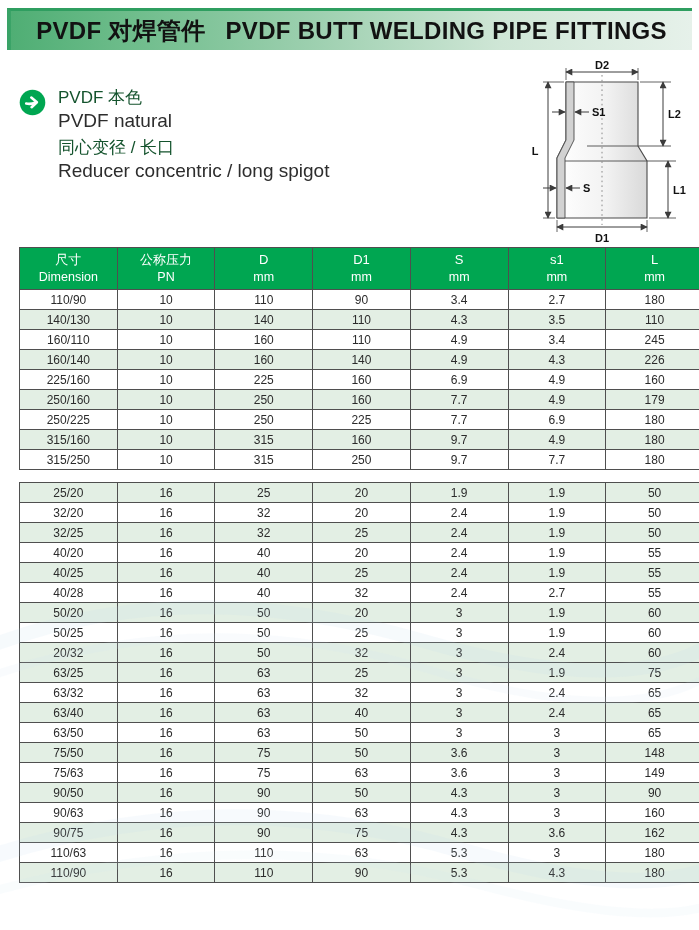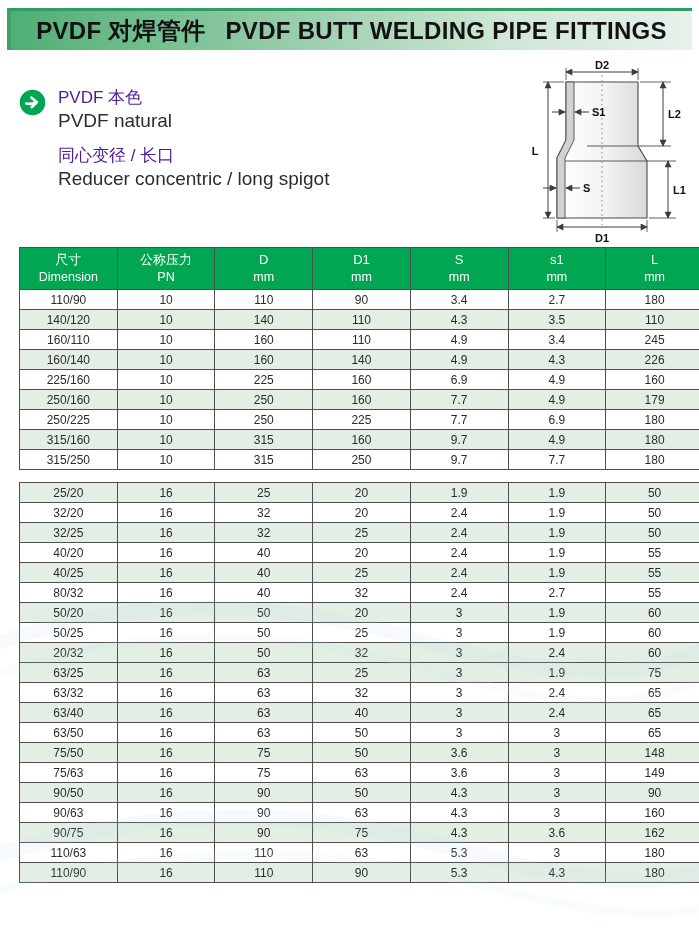--- a/index.html
+++ b/index.html
@@ -24,23 +24,23 @@
   }
   .title-bar span {
     font-size:24px; font-weight:bold; color:#121212; letter-spacing:.3px;
     white-space:nowrap;
   }
 
   
   .intro { position:relative; margin:8px 7px 0 7px; height:184px; }
   .intro-left { display:flex; padding:28px 0 0 12px; gap:12px; }
   .arrow-badge { width:27px; height:27px; flex:0 0 auto; margin-top:3px; }
-  .intro-text .line-zh { font-size:17px; color:#4c1d95; line-height:23px; }
+  .intro-text .line-zh { font-size:17px; color:#14532d; line-height:23px; }
   .intro-text .line-en { font-size:19px; color:#2d2d2d; line-height:23px; }
-  .intro-text .group2 { margin-top:12px; }
+  .intro-text .group2 { margin-top:4px; }
 
   .diagram { position:absolute; top:2px; right:2px; width:200px; height:186px; }
 
   
   .tables { margin:5px 7px 0 7px; position:relative; z-index:1; }
   table { width:100%; border-collapse:collapse; table-layout:fixed;margin-left:12px; }
   th, td { border:1px solid #4f4f4f; text-align:center; overflow:hidden; }
   thead th {
     background:#00a651; color:#ffffff; font-weight:normal;
     padding:3px 0 4px 0; font-size:13px; line-height:1.35;
@@ -174,21 +174,21 @@
         <tr>
           <td>110/90</td>
           <td>10</td>
           <td>110</td>
           <td>90</td>
           <td>3.4</td>
           <td>2.7</td>
           <td>180</td>
         </tr>
         <tr class="shaded">
-          <td>140/120</td>
+          <td>140/130</td>
           <td>10</td>
           <td>140</td>
           <td>110</td>
           <td>4.3</td>
           <td>3.5</td>
           <td>110</td>
         </tr>
         <tr>
           <td>160/110</td>
           <td>10</td>
@@ -296,21 +296,21 @@
         <tr class="shaded">
           <td>40/25</td>
           <td>16</td>
           <td>40</td>
           <td>25</td>
           <td>2.4</td>
           <td>1.9</td>
           <td>55</td>
         </tr>
         <tr>
-          <td>80/32</td>
+          <td>40/28</td>
           <td>16</td>
           <td>40</td>
           <td>32</td>
           <td>2.4</td>
           <td>2.7</td>
           <td>55</td>
         </tr>
         <tr class="shaded">
           <td>50/20</td>
           <td>16</td>

